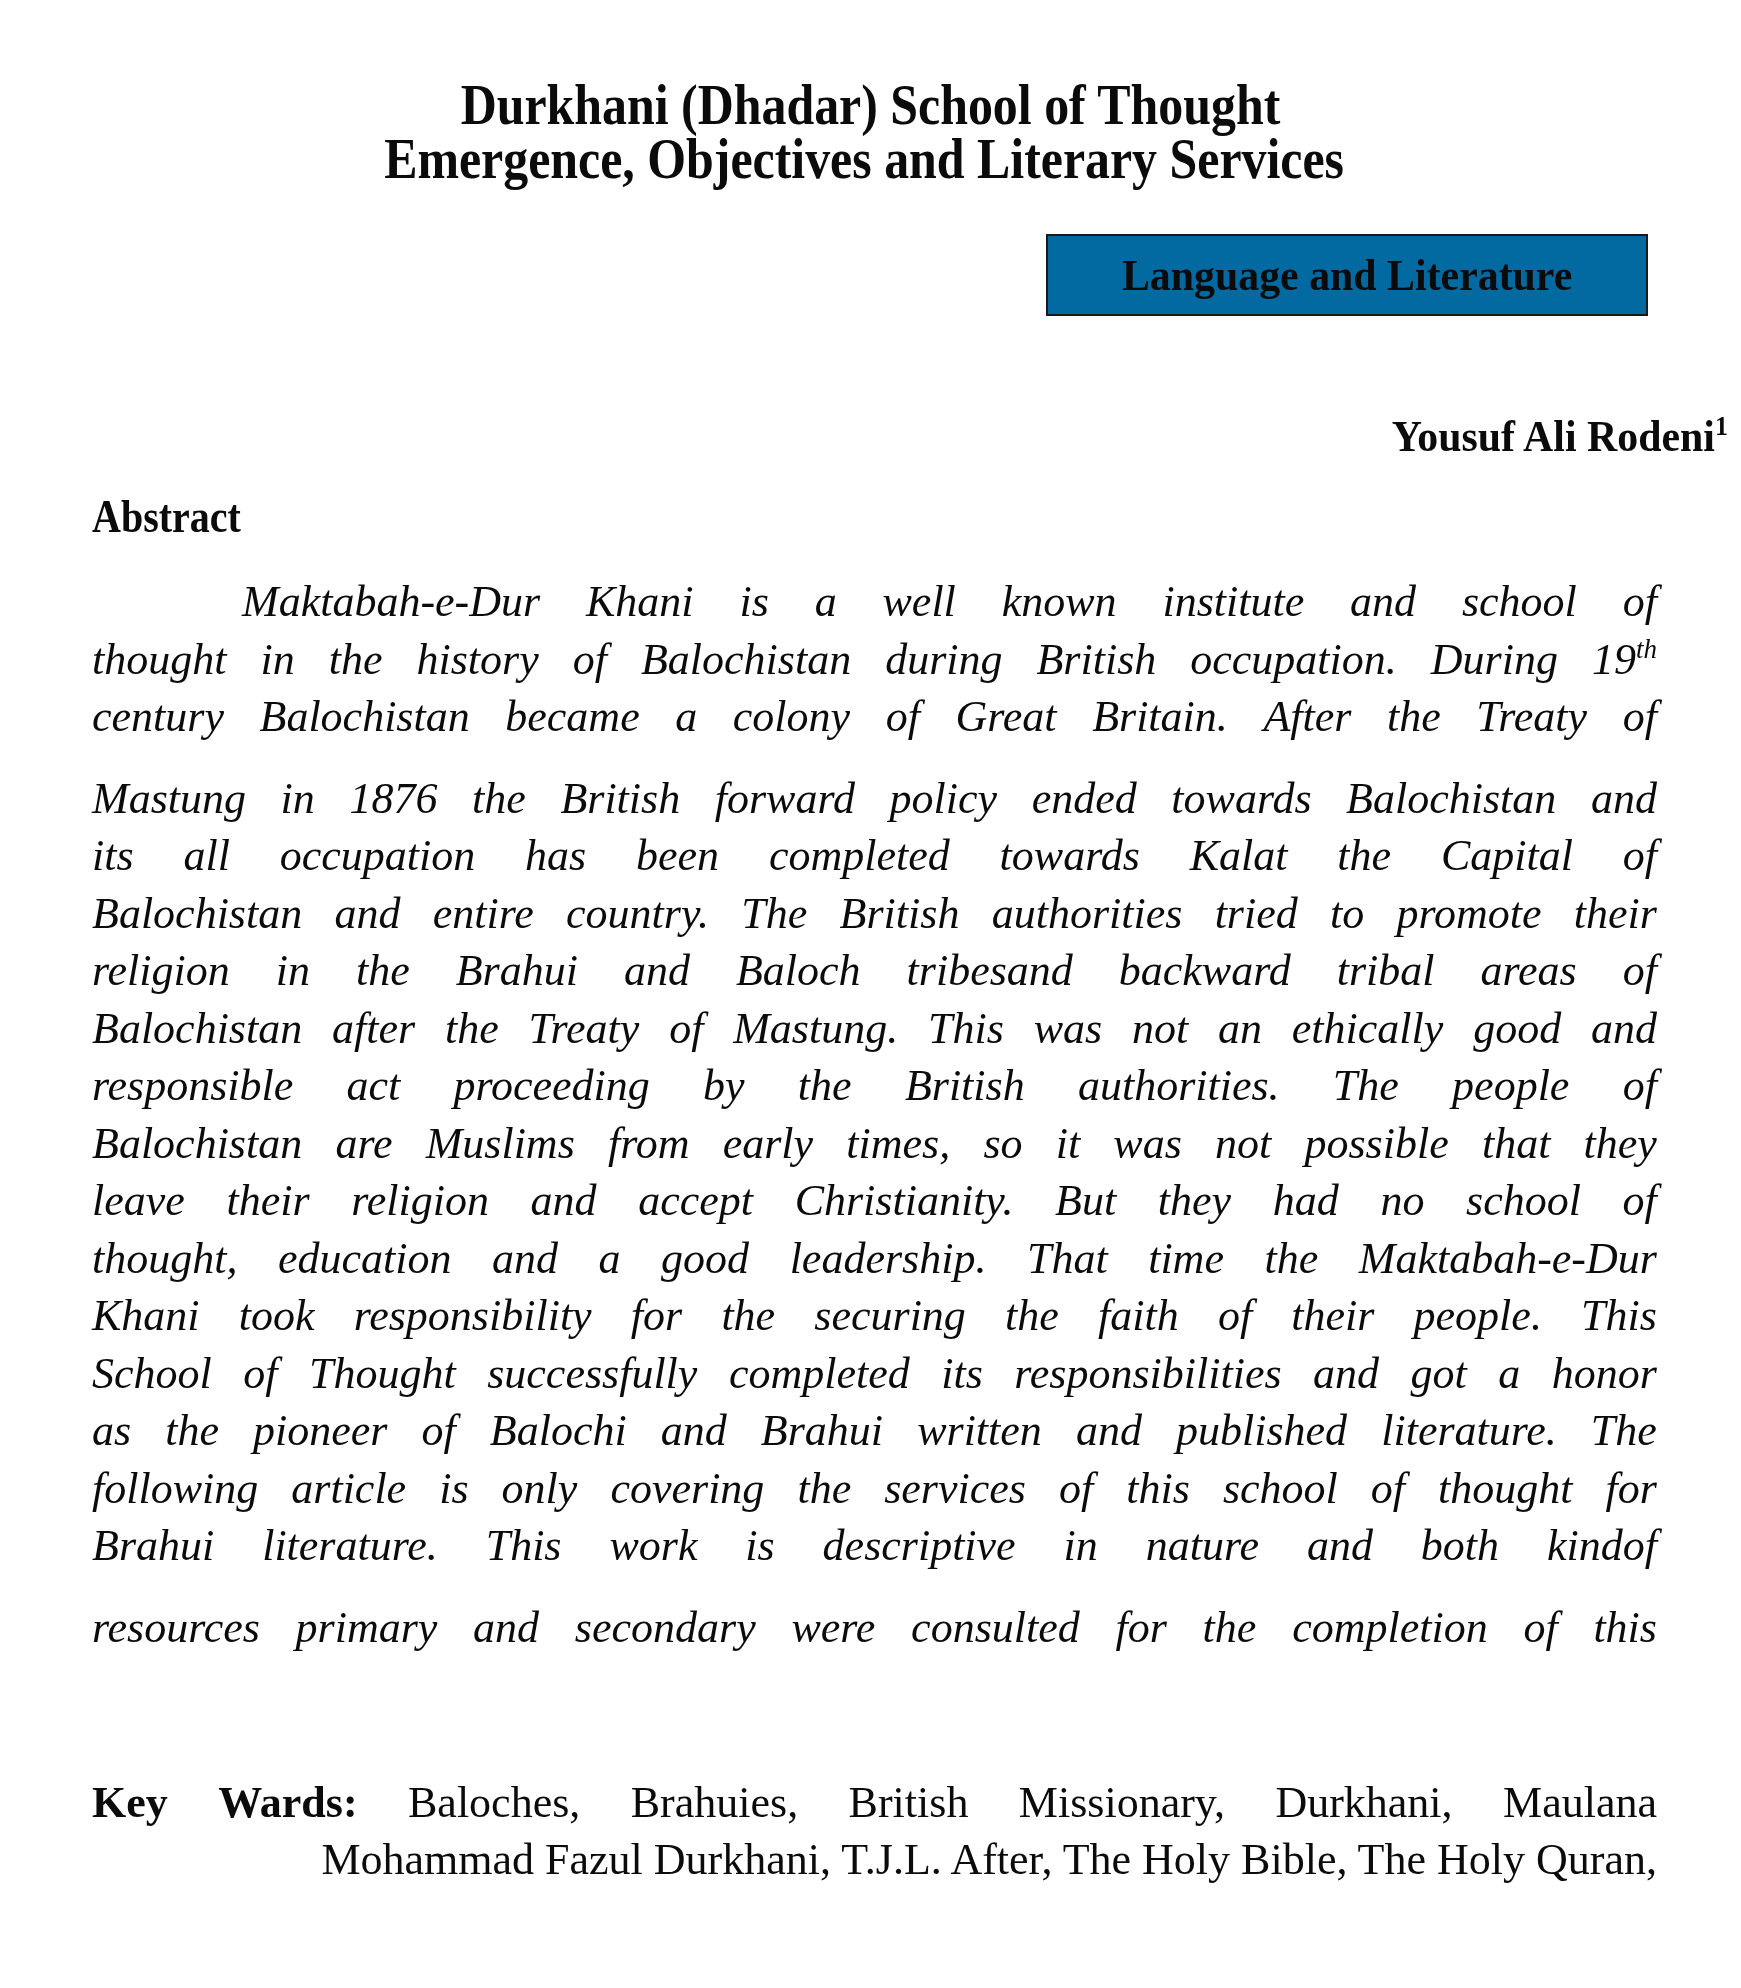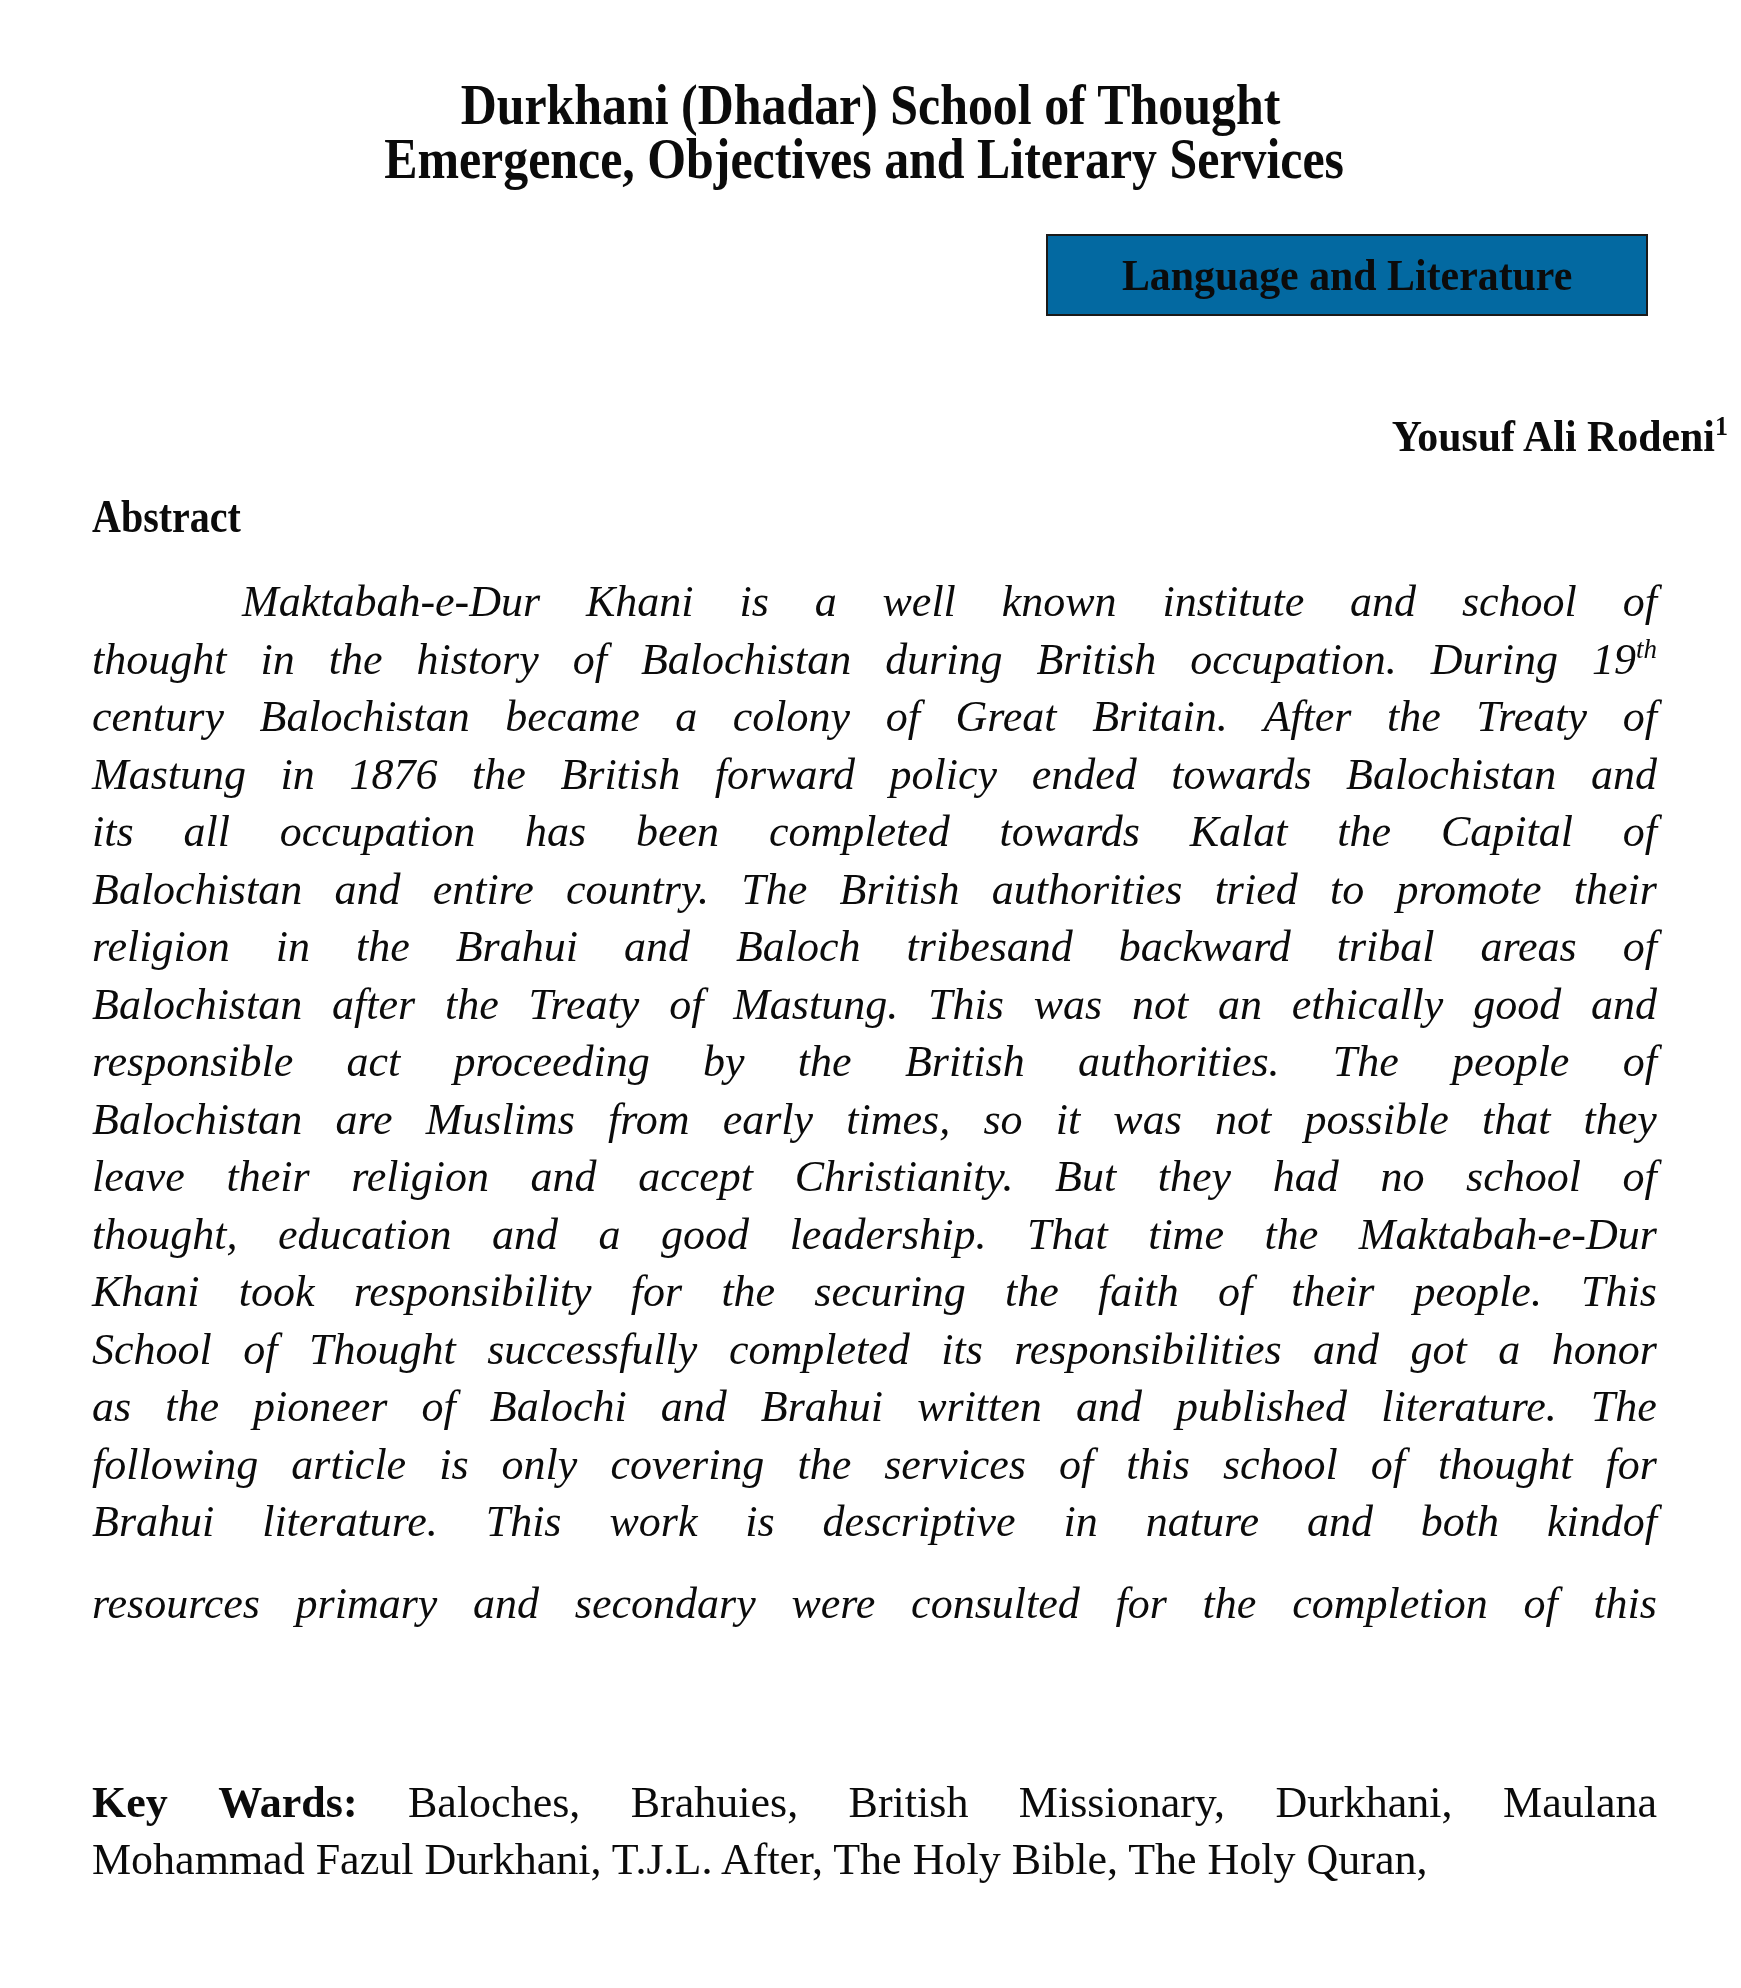--- a/index.html
+++ b/index.html
@@ -114,20 +114,21 @@
     vertical-align: 16px;
     line-height: 0;
   }
 
   .keywords {
     position: absolute;
     left: 92px;
     top: 1774px;
     width: 1565px;
     font-size: 44px;
+    text-align: right;
   }
   .kw-line {
     height: 57px;
     line-height: 57px;
     white-space: nowrap;
   }
   .kw-line.justify {
     display: flex;
     justify-content: space-between;
   }
@@ -198,21 +199,21 @@
         <span>of</span>
         <span>Great</span>
         <span>Britain.</span>
         <span>After</span>
         <span>the</span>
         <span>Treaty</span>
         <span>of</span>
       </span>
     </div>
     <div class="abs-line">
-      <span class="txt" style="display: flex; justify-content: space-between; width: 1565px; box-sizing: border-box; padding-left: 0px; transform: scaleX(1);">
+      <span class="txt" style="display: flex; justify-content: space-between; width: 1565px; box-sizing: border-box; padding-left: 0px; transform: scaleX(1); margin-top: 24px;">
         <span>Mastung</span>
         <span>in</span>
         <span>1876</span>
         <span>the</span>
         <span>British</span>
         <span>forward</span>
         <span>policy</span>
         <span>ended</span>
         <span>towards</span>
         <span>Balochistan</span>

